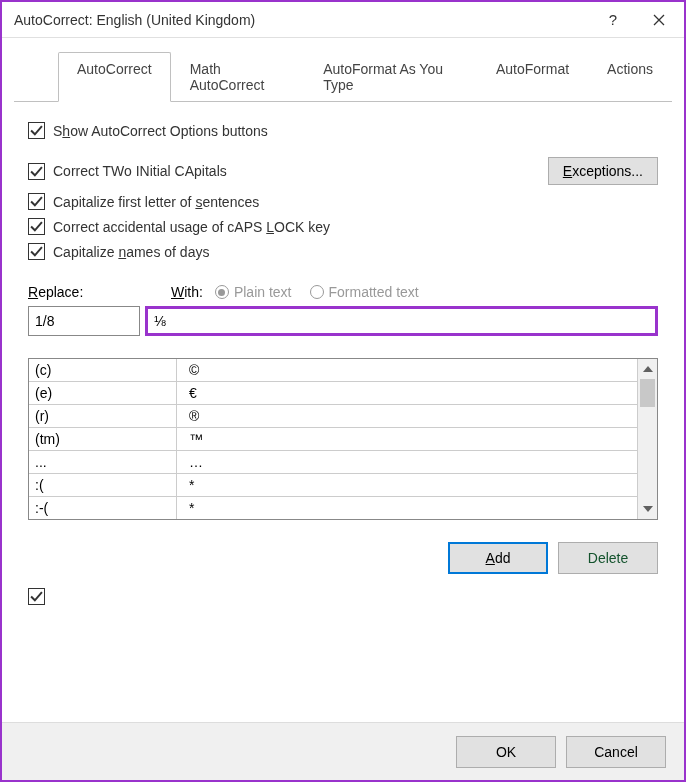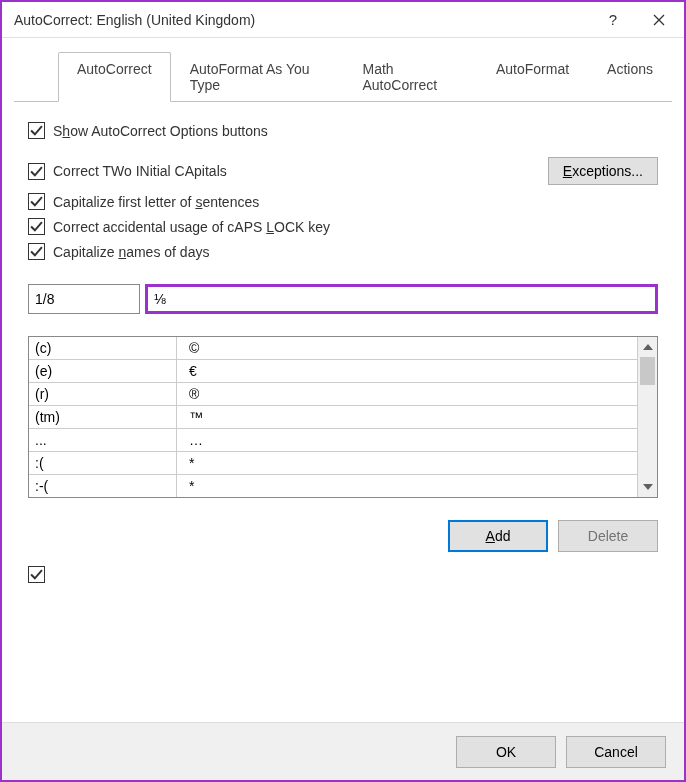--- a/index.html
+++ b/index.html
@@ -32,41 +32,41 @@
 .trow { display: flex; border-bottom: 1px solid #ccc; height: 23px; align-items: center; }
 .tcell1 { width: 148px; padding-left: 6px; font-size: 14px; border-right: 1px solid #ccc; height: 100%; display: flex; align-items: center; }
 .tcell2 { flex: 1; padding-left: 12px; font-size: 14px; }
 .scrollbar { width: 20px; background: #f0f0f0; display: flex; flex-direction: column; border-left: 1px solid #ccc; }
 .scroll-arrow { height: 20px; display: flex; align-items: center; justify-content: center; cursor: pointer; }
 .scroll-thumb { margin: 0 2px; background: #c8c8c8; height: 28px; }
 .scroll-track { flex: 1; }
 .btn-row { display: flex; justify-content: flex-end; gap: 10px; margin-top: 22px; }
 .btn-std { width: 100px; height: 32px; font-size: 14px; background: #e1e1e1; border: 1px solid #adadad; cursor: pointer; }
 .btn-std.primary { border: 2px solid #0078d7; }
-.btn-std.disabled { color: #737373; }
+.btn-std.disabled { color: #14532d; }
 .footer { position: absolute; bottom: 0; left: 0; right: 0; height: 58px; background: #f0f0f0; border-top: 1px solid #ddd; display: flex; align-items: center; justify-content: flex-end; gap: 10px; padding-right: 18px; }
 .u { text-decoration: underline; }
 </style>
 </head>
 <body>
 
 <div class="titlebar">
   <div class="title">AutoCorrect: English (United Kingdom)</div>
   <div class="btn">?</div>
   <div class="btn close">
     <svg viewBox="0 0 12 12">
         <path d="M1 1 L11 11 M11 1 L1 11" stroke="#333" stroke-width="1.3" fill="none"></path>
       </svg>
   </div>
 </div>
 
 <div class="tabs">
   <div class="tab active">AutoCorrect</div>
+  <div class="tab">Math AutoCorrect</div>
   <div class="tab">AutoFormat As You Type</div>
-  <div class="tab">Math AutoCorrect</div>
   <div class="tab">AutoFormat</div>
   <div class="tab">Actions</div>
 </div>
 
 <div class="content">
   <div class="row">
     <div class="chk">
         <svg viewBox="0 0 12 12">
           <path d="M1 6 L4.5 9.5 L11 2" stroke="#333" stroke-width="1.8" fill="none"></path>
         </svg>
@@ -107,20 +107,28 @@
     <div class="chk">
         <svg viewBox="0 0 12 12">
           <path d="M1 6 L4.5 9.5 L11 2" stroke="#333" stroke-width="1.8" fill="none"></path>
         </svg>
       </div>
     <span><span>Capitalize </span><span class="u">n</span><span>ames of days</span></span>
   </div>
 
   <div class="section2">
 
+    <div class="labelrow">
+      <div class="lbl"><span class="u">R</span><span>eplace:</span></div>
+      <div style="margin-right:12px"><span class="u">W</span><span>ith:</span></div>
+      <span class="radio sel"></span>
+      <span class="radiolabel">Plain text</span>
+      <span class="radio"></span>
+      <span class="radiolabel">Formatted text</span>
+    </div>
 
     <div class="inputs">
       <input class="input-replace" value="1/8" style="">
       <div class="input-with-wrap">
         <input class="input-with" value="⅛" style="">
       </div>
     </div>
 
     <div class="table-wrap">
       <div class="table" id="table-body">

